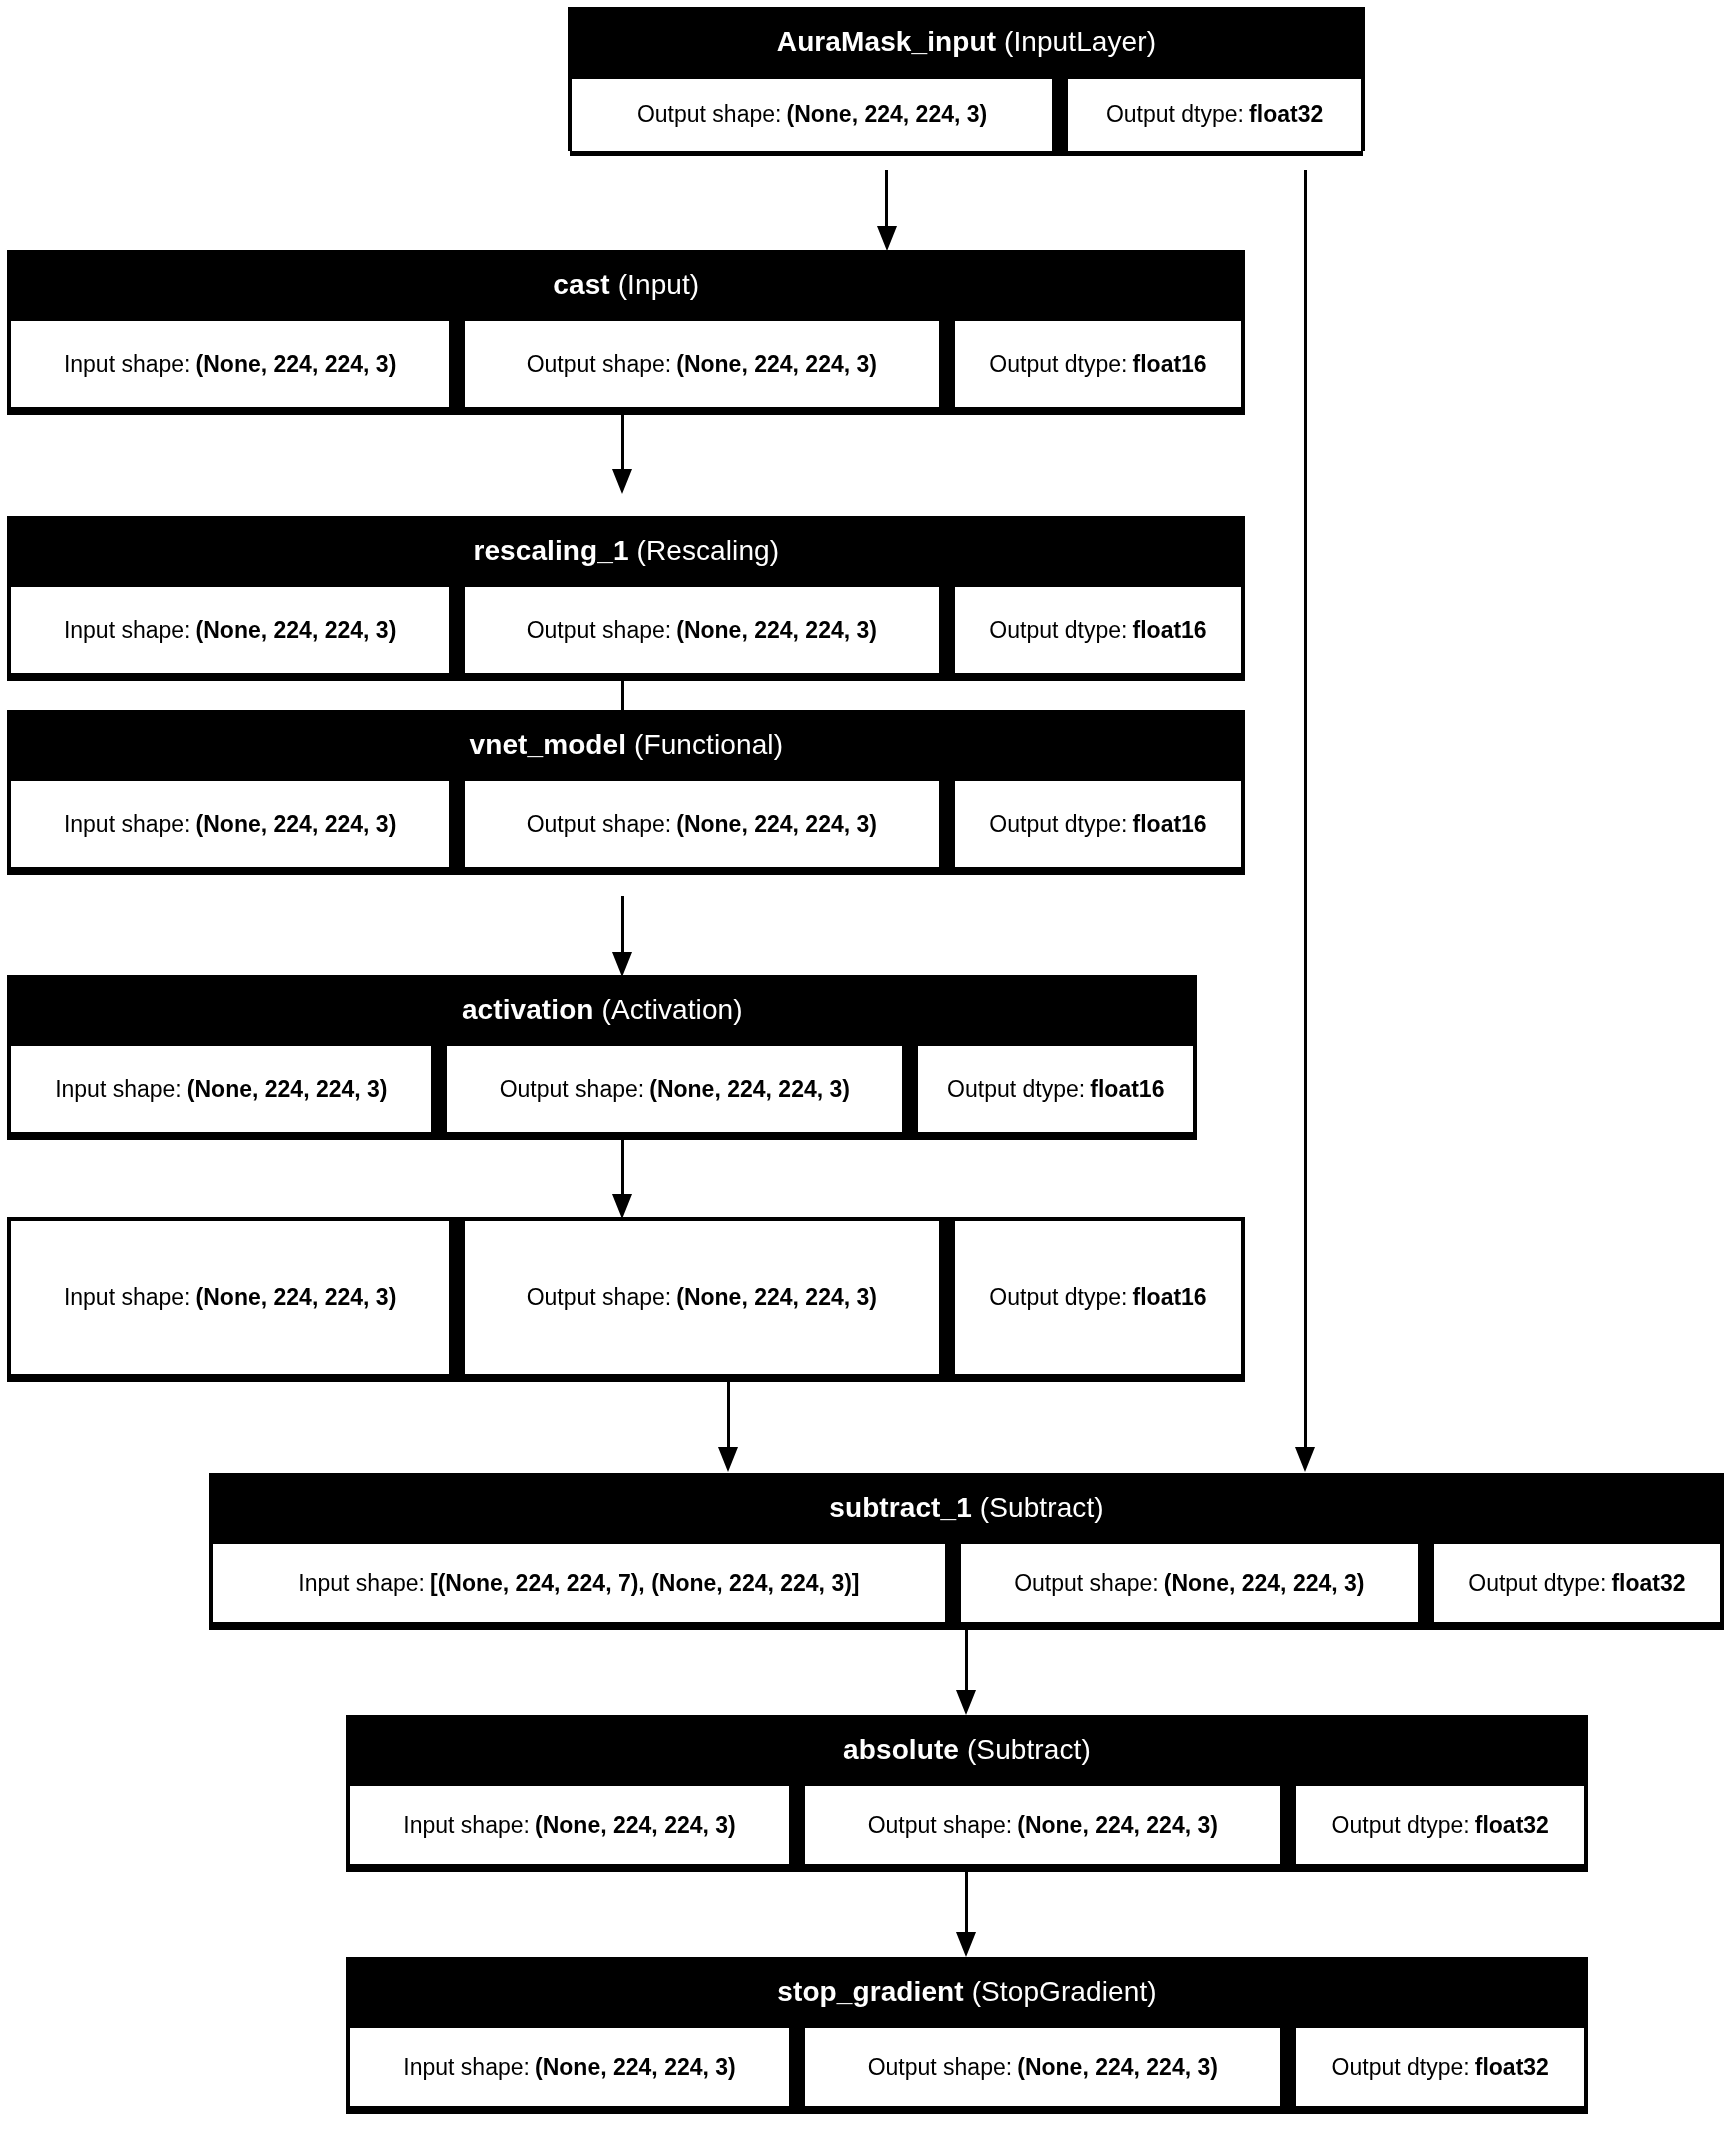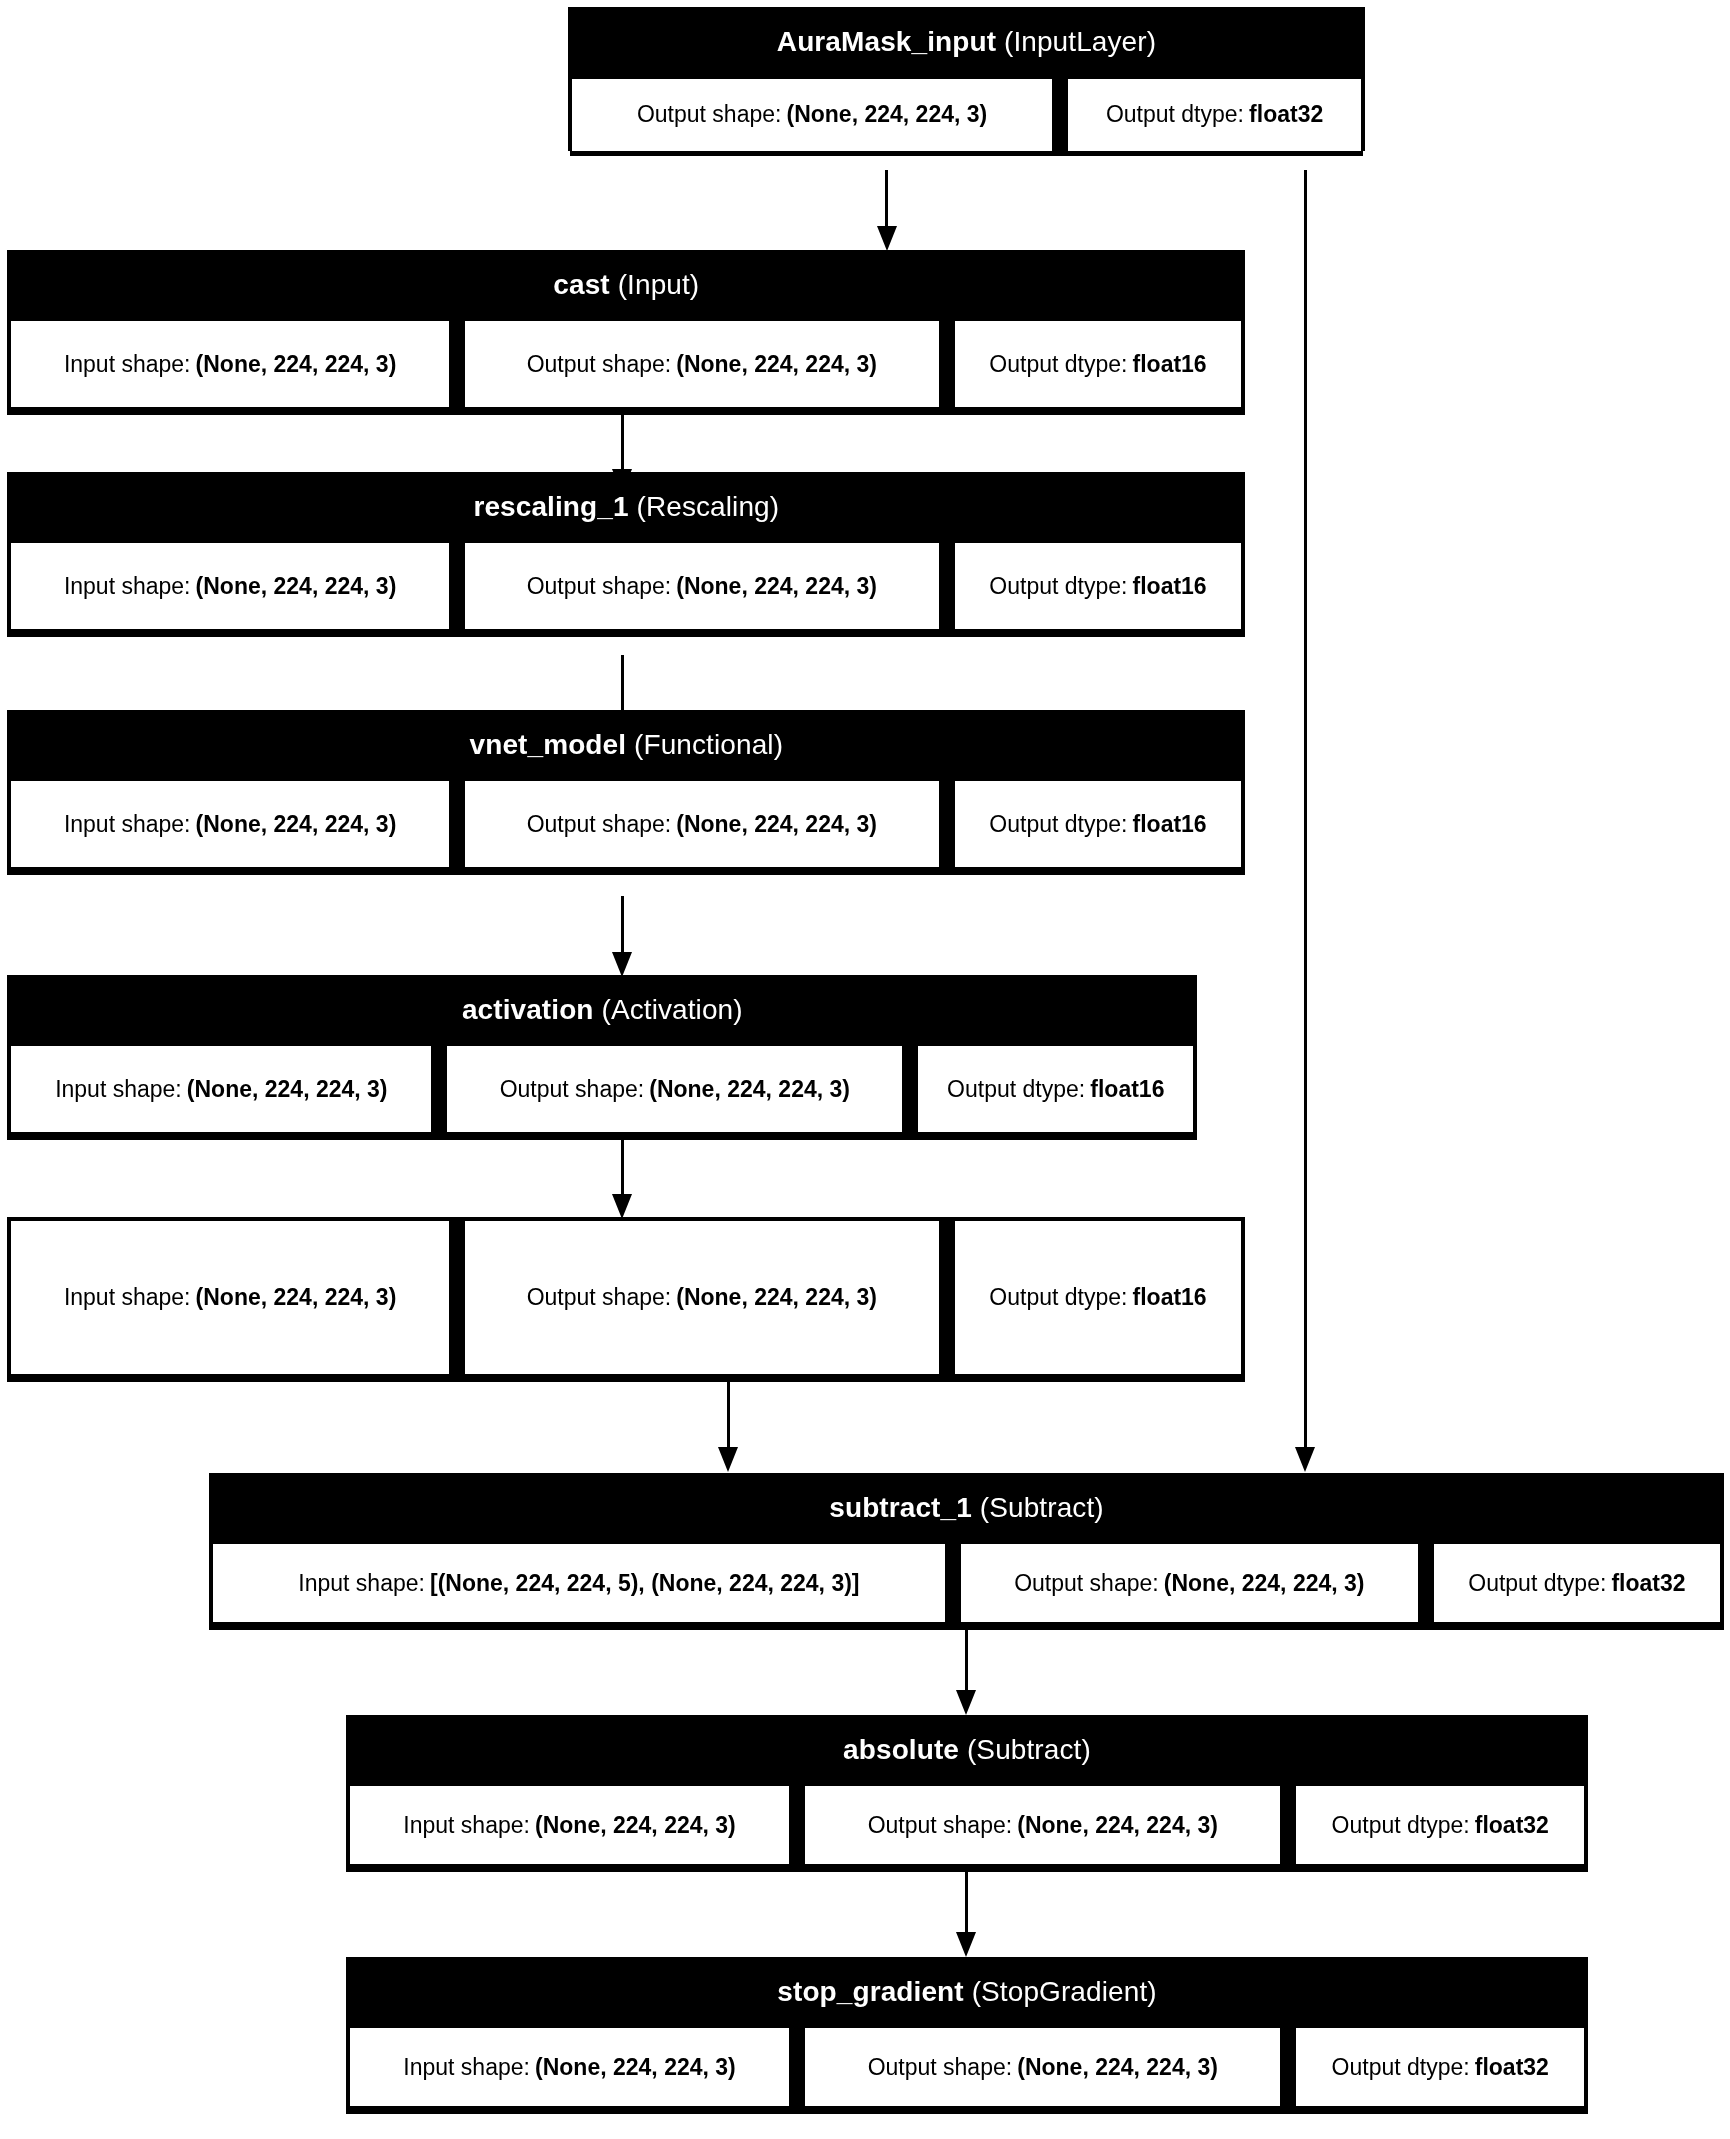--- a/index.html
+++ b/index.html
@@ -147,21 +147,21 @@
         <span class="lbl">Output shape:</span>
           <span class="val">(None, 224, 224, 3)</span>
       </div>
       <div class="cell" style="flex:1 1 24%;">
         <span class="lbl">Output dtype:</span>
           <span class="val">float16</span>
       </div>
     </div>
   </div>
 
-  <div class="node" style="left:7.3px; top:472px; width:1238px; height:165px;">
+  <div class="node" style="left:7.3px; top:516px; width:1238px; height:165px;">
     <div class="node-title">
       <b>rescaling_1</b><span class="plain"> </span><span class="plain">(Rescaling)</span>
     </div>
     <div class="node-cols">
       <div class="cell" style="flex:1 1 36.5%;">
         <span class="lbl">Input shape:</span>
           <span class="val">(None, 224, 224, 3)</span>
       </div>
       <div class="cell" style="flex:1 1 39.5%;">
         <span class="lbl">Output shape:</span>
@@ -231,21 +231,21 @@
     </div>
   </div>
 
   <div class="node" style="left:209px; top:1473px; width:1515px; height:157px;">
     <div class="node-title">
       <b>subtract_1</b><span class="plain"> </span><span class="plain">(Subtract)</span>
     </div>
     <div class="node-cols">
       <div class="cell" style="flex:1 1 49.5%;">
         <span class="lbl">Input shape:</span>
-          <span class="val">[(None, 224, 224, 5), (None, 224, 224, 3)]</span>
+          <span class="val">[(None, 224, 224, 7), (None, 224, 224, 3)]</span>
       </div>
       <div class="cell" style="flex:1 1 31%;">
         <span class="lbl">Output shape:</span>
           <span class="val">(None, 224, 224, 3)</span>
       </div>
       <div class="cell" style="flex:1 1 19.5%;">
         <span class="lbl">Output dtype:</span>
           <span class="val">float32</span>
       </div>
     </div>

